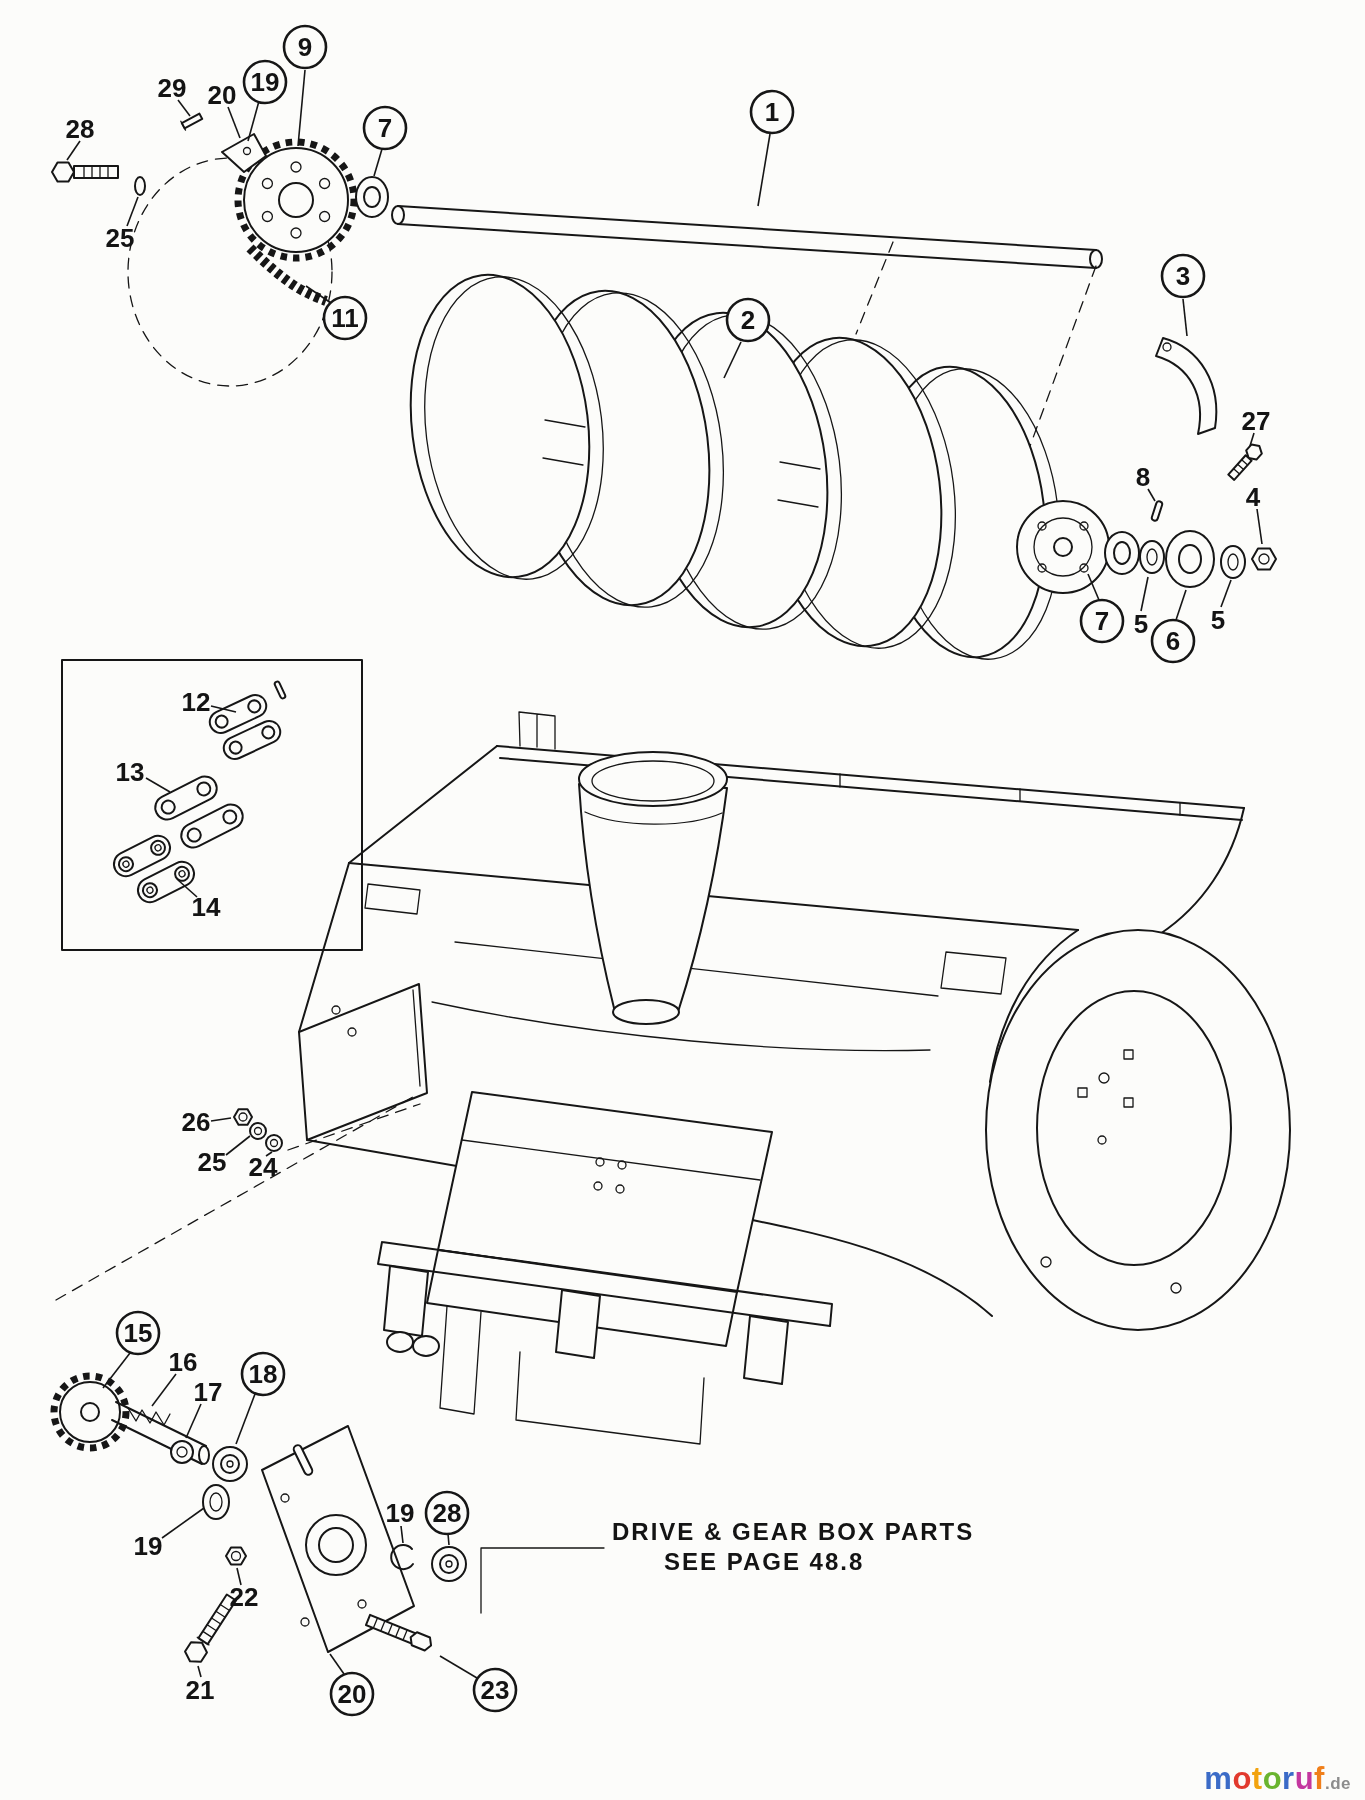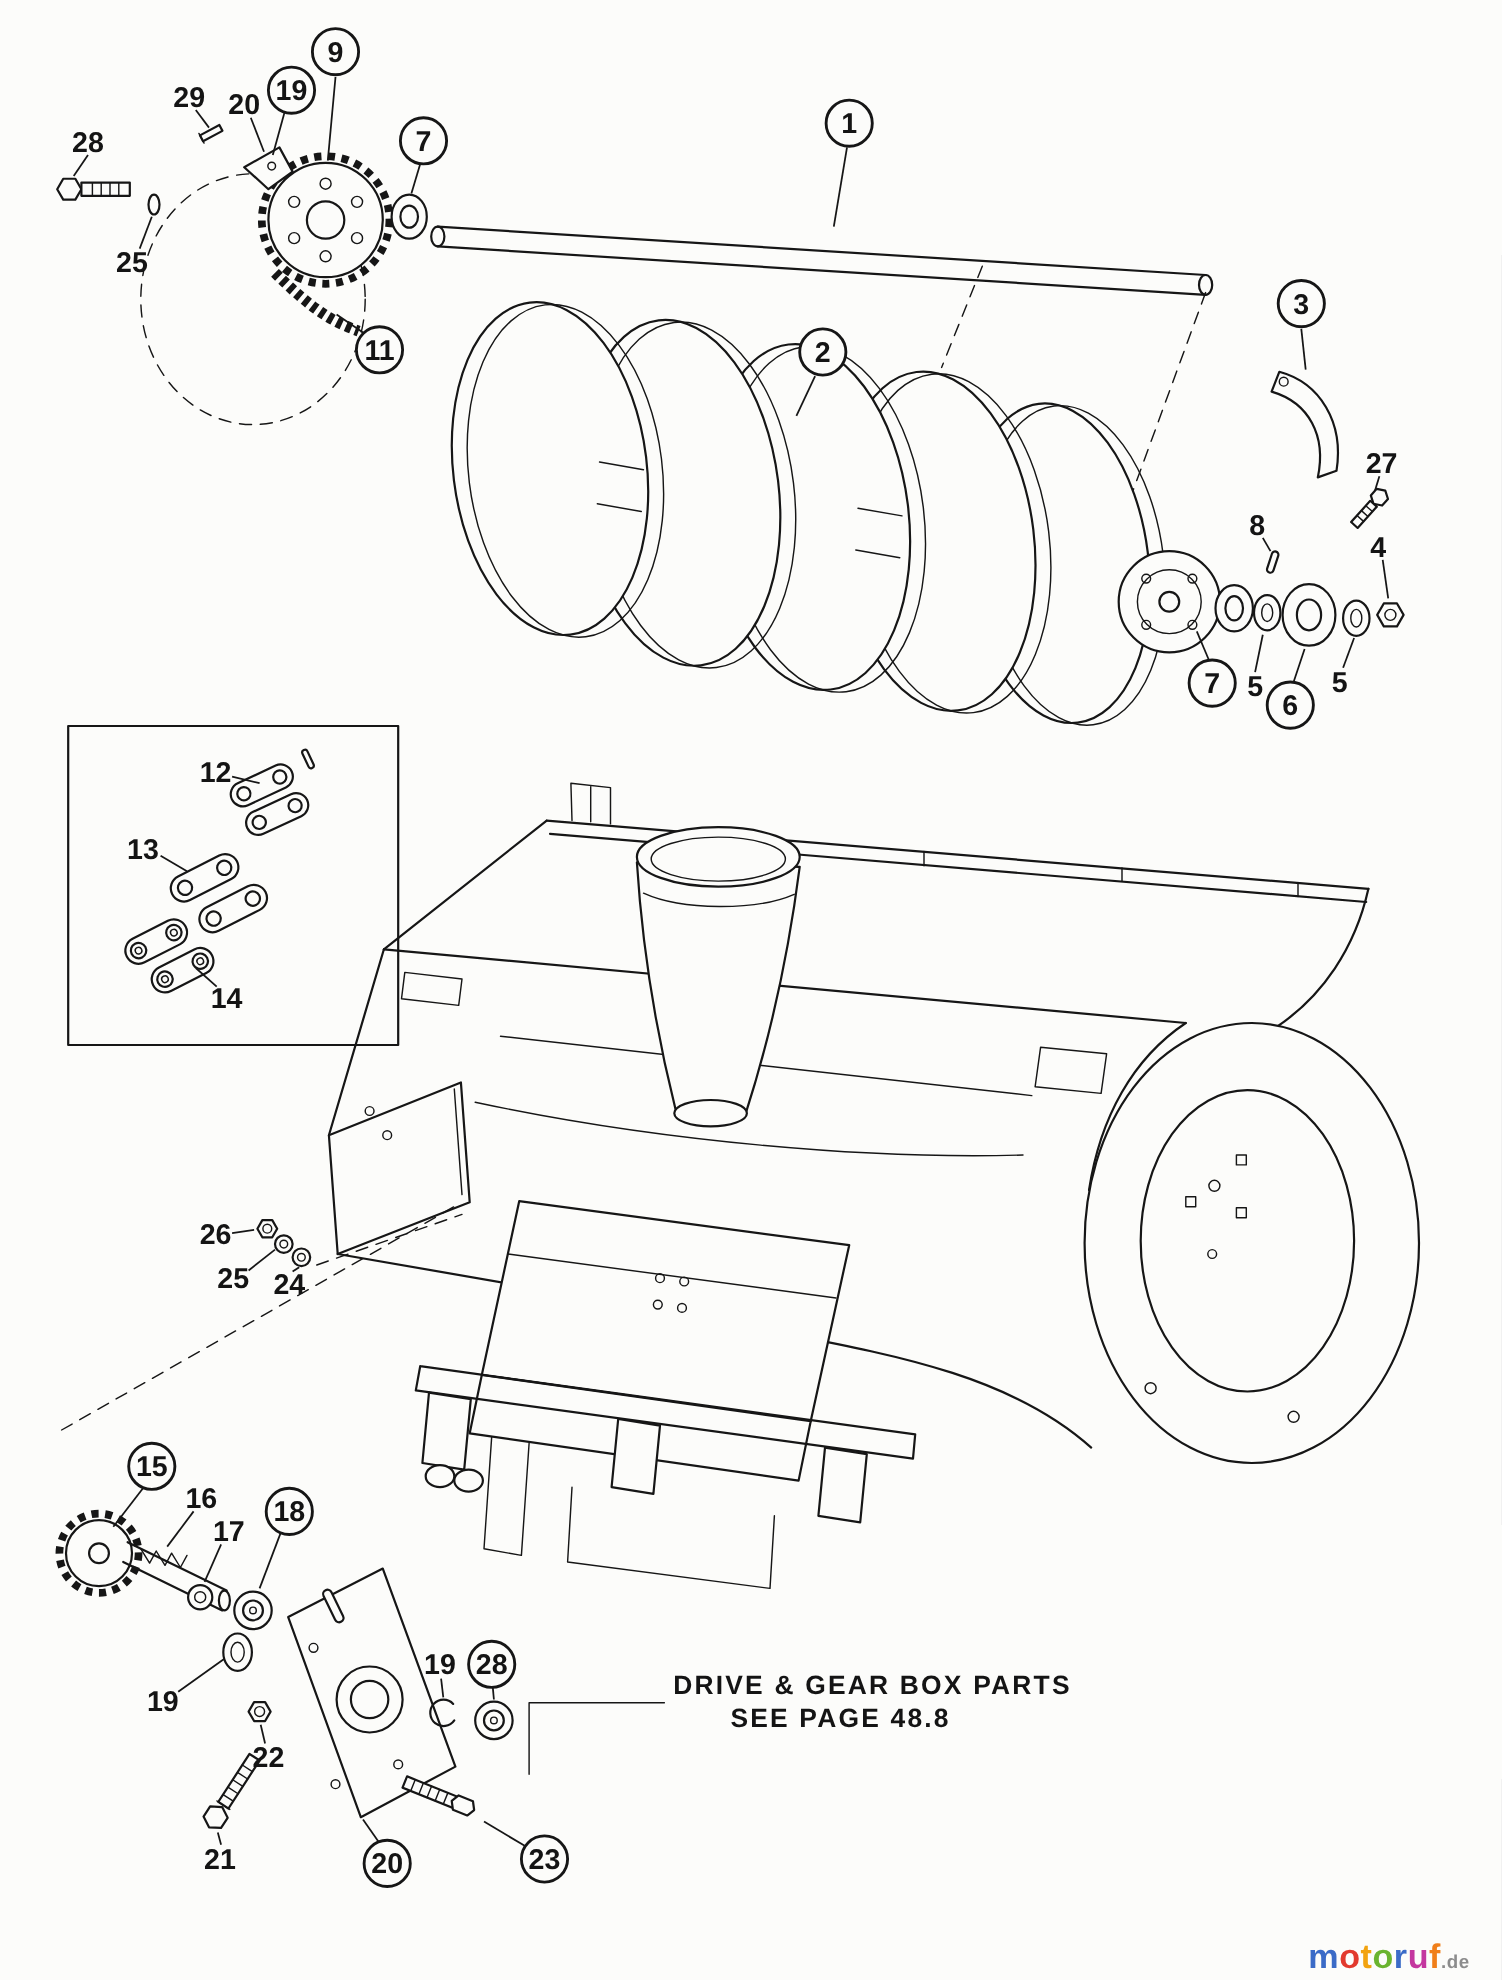--- a/index.html
+++ b/index.html
@@ -12,21 +12,21 @@
   .thin{stroke-width:1.3;}
   .dash{stroke-dasharray:11 8;}
   .teeth{fill:none;stroke:#161616;stroke-width:7;stroke-dasharray:6.5 6;}
   .chain{fill:none;stroke:#161616;stroke-width:10;stroke-dasharray:5 4;}
   .leader{fill:none;stroke:#161616;stroke-width:1.6;}
   .callout-circle{fill:#fcfcfa;stroke:#161616;stroke-width:2.6;}
   .callout-text{font-family:"Liberation Sans",sans-serif;font-weight:bold;font-size:26px;
                 fill:#141414;text-anchor:middle;}
   .note{font-family:"Liberation Sans",sans-serif;font-weight:bold;font-size:24px;
         fill:#141414;letter-spacing:2px;}
-  .watermark{position:absolute;right:29px;bottom:6px;font-weight:bold;font-size:31px;
+  .watermark{position:absolute;right:14px;bottom:6px;font-weight:bold;font-size:31px;
              letter-spacing:.5px;line-height:1;}
   .wm-suffix{font-size:17px;}
 </style>
 </head>
 <body>
 
 <div class="page">
 <svg viewBox="0 0 1365 1800" width="1365" height="1800">
 
   <g>

